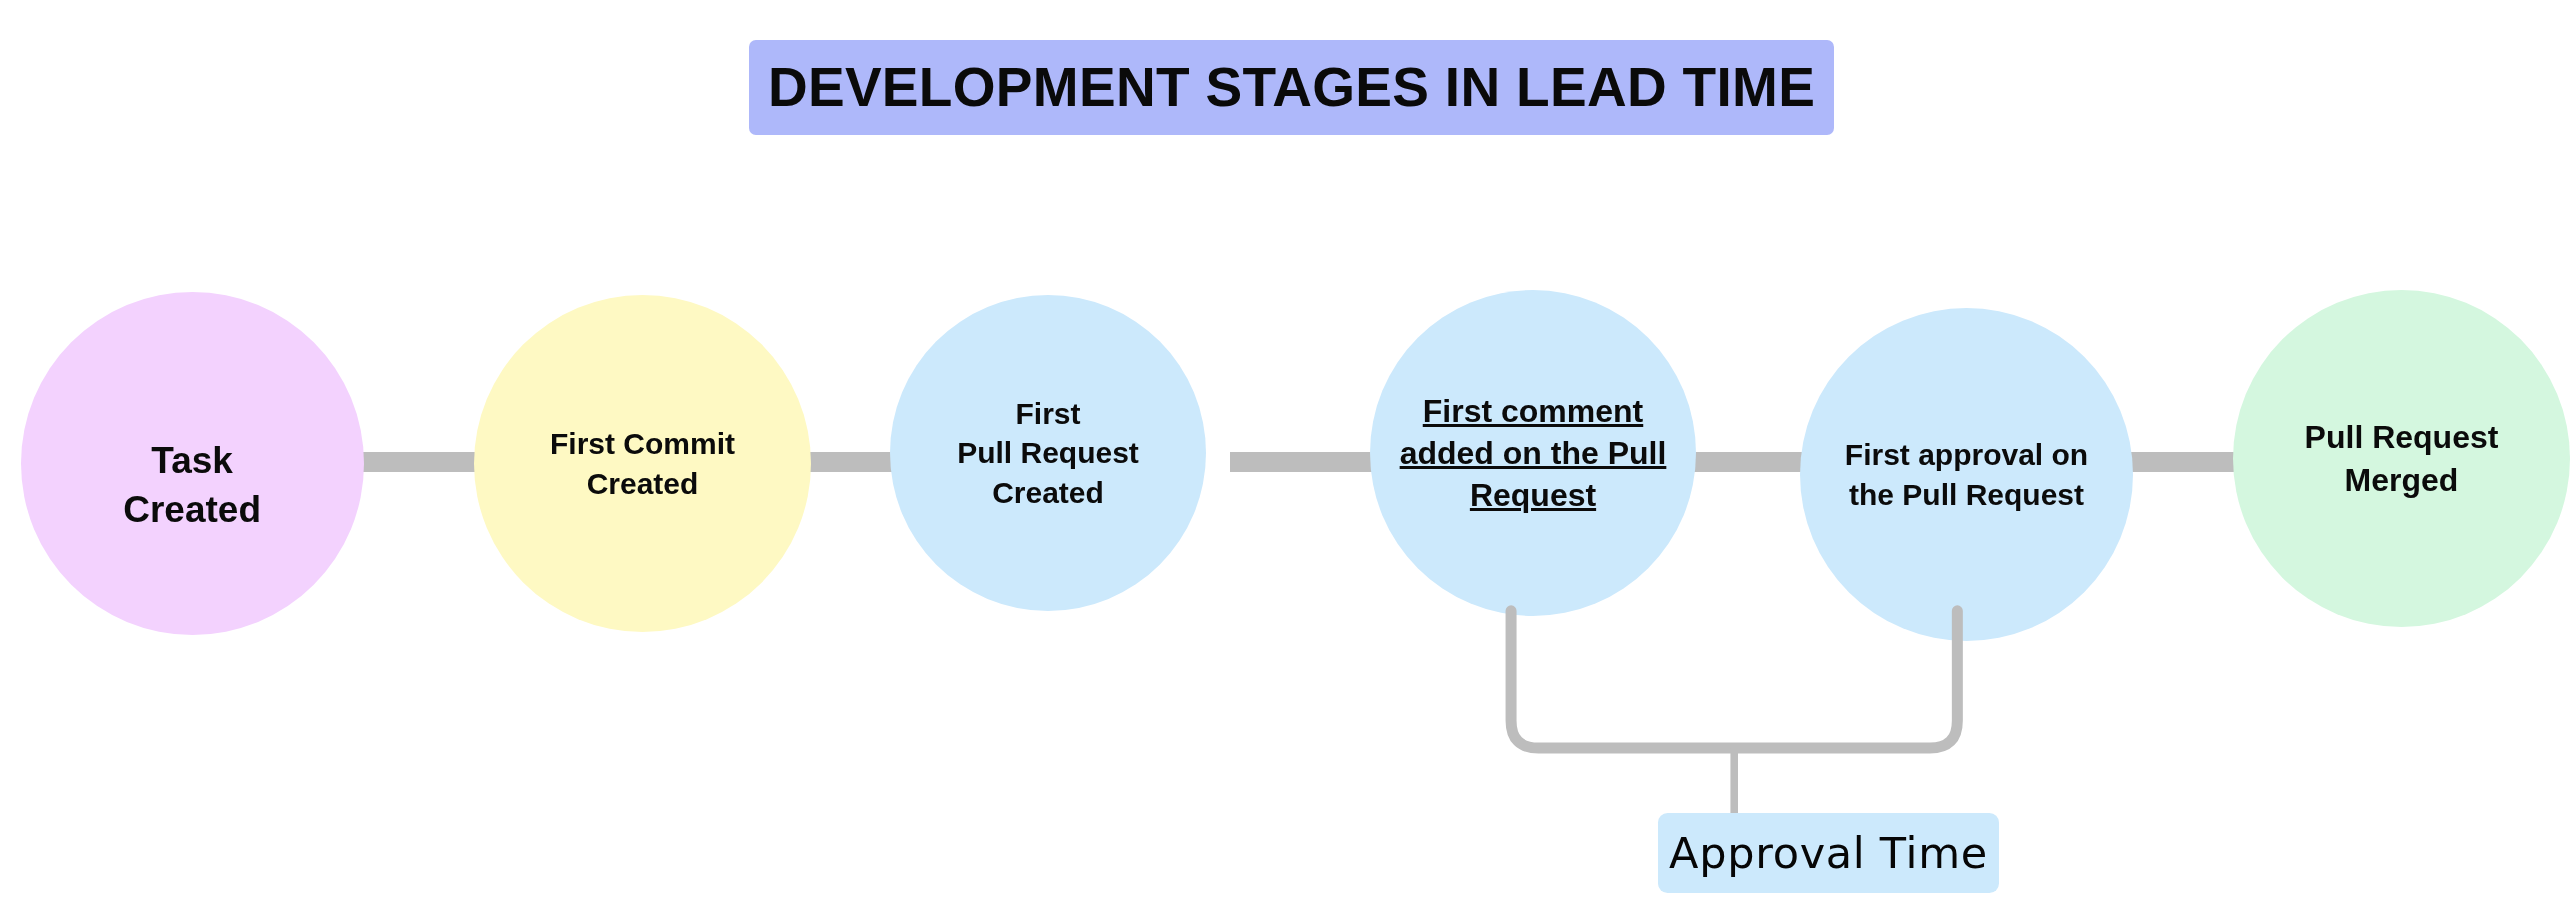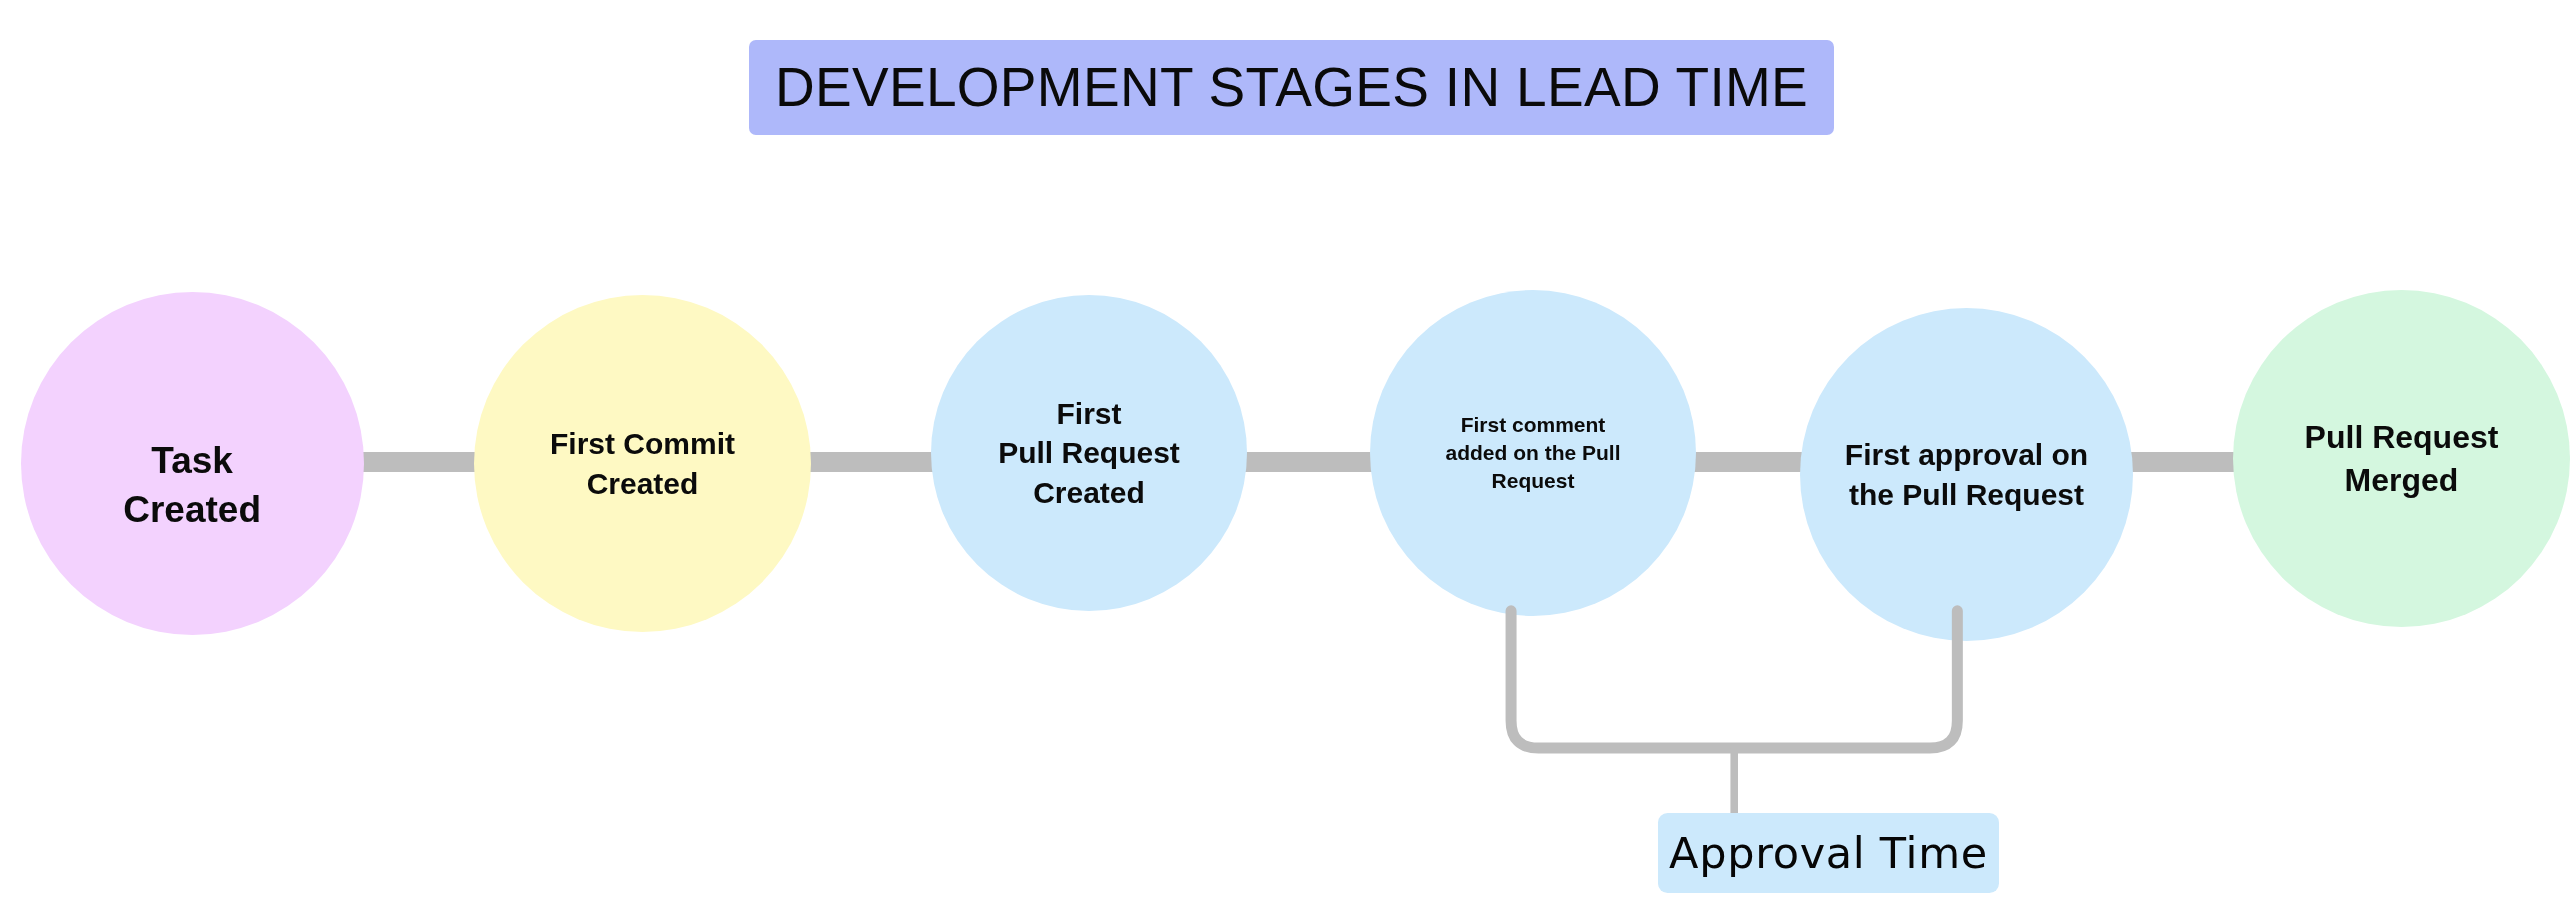--- a/index.html
+++ b/index.html
@@ -28,21 +28,21 @@
     background: #aeb8fa;
     border-radius: 6.9px;
     display: flex;
     align-items: center;
     justify-content: center;
     box-sizing: border-box;
   }
   .title-text {
     font-family: "Liberation Sans", sans-serif;
     font-size: 55px;
-    font-weight: 400;
+    font-weight: 700;
     color: #0a0a0a;
     letter-spacing: 0.3px;
     white-space: nowrap;
     line-height: 1;
   }
 
   
   .connector {
     position: absolute;
     height: 20px;
@@ -121,28 +121,28 @@
   <div class="stage" style="left:20.6px; top:292px; width:343px; height:343px; background:#F3D2FE;">
     <span class="stage-label" style="font-size:37px;margin-top:44px;">Task
 Created</span>
   </div>
 
   <div class="stage" style="left:474px; top:295px; width:337px; height:337px; background:#fef9c3;">
     <span class="stage-label" style="font-size:30px;">First Commit
 Created</span>
   </div>
 
-  <div class="stage" style="left:931px; top:295px; width:316px; height:316px; background:#CCE9FC;">
+  <div class="stage" style="left:890px; top:295px; width:316px; height:316px; background:#CCE9FC;">
     <span class="stage-label" style="font-size:30px;">First
 Pull Request
 Created</span>
   </div>
 
   <div class="stage" style="left:1370px; top:290px; width:326px; height:326px; background:#CCE9FC;">
-    <span class="stage-label" style="font-size:21px;">First comment
+    <span class="stage-label" style="font-size:32px;text-decoration:underline;">First comment
 added on the Pull
 Request</span>
   </div>
 
   <div class="stage" style="left:1800px; top:308px; width:333px; height:333px; background:#CCE9FC;">
     <span class="stage-label" style="font-size:30px;">First approval on
 the Pull Request</span>
   </div>
 
   <div class="stage" style="left:2233px; top:290px; width:337px; height:337px; background:#D4F7DF;">

